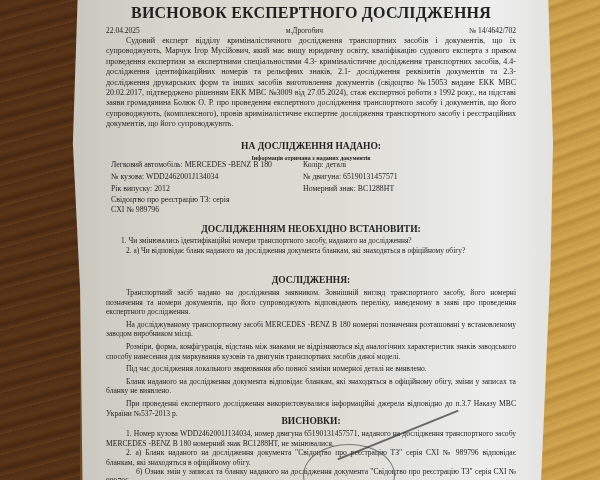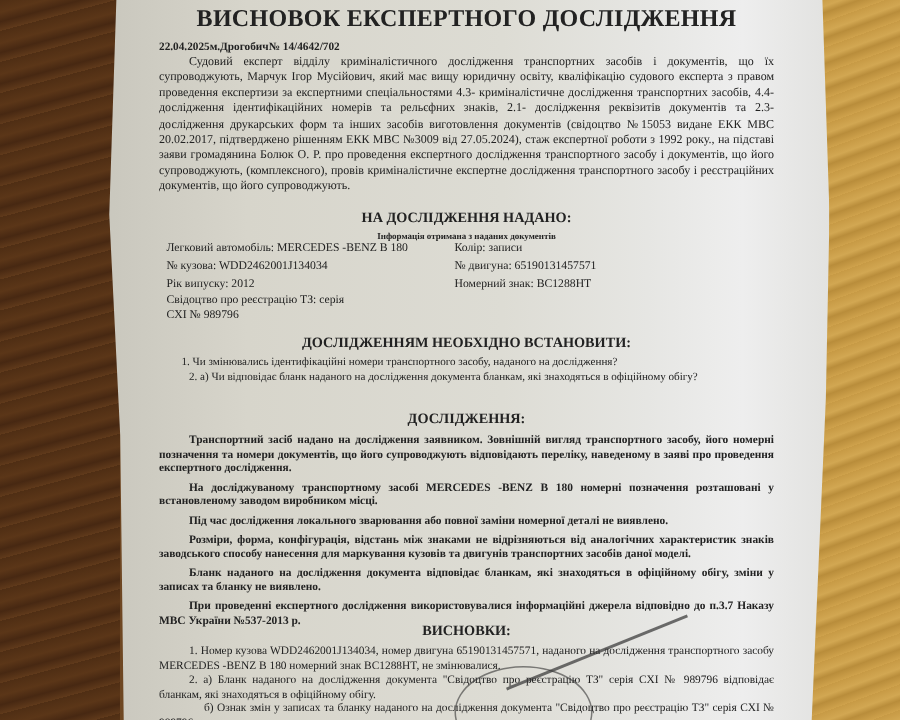--- a/index.html
+++ b/index.html
@@ -22,21 +22,21 @@
     clip-path: polygon(2% 0, 99% 0, 100% 30%, 99.5% 55%, 97.5% 100%, 3% 100%, 2.5% 60%, 1% 30%);
     color:#222;
   }
   .doc {
     position:absolute; left:38px; top:0; width:410px; font-size:8px; line-height:10.4px;
   }
   h1 {
     margin:0; position:absolute; left:0; top:12px; width:410px; text-align:center;
     font-size:16px; font-weight:bold; letter-spacing:0.2px;
   }
-  .meta { position:absolute; top:30px; left:0; width:410px; display:flex; font-size:7.5px;font-weight:bold; }
+  .meta { position:absolute; top:30px; left:0; width:410px; display:flex; justify-content:space-between; font-size:7.5px; }
   .p { text-align:justify; text-indent:20px; margin:0; }
   .intro { position:absolute; top:40px; left:0; width:410px; }
   .sec-title { text-align:center; font-weight:bold; font-size:9.5px; position:absolute; left:0; width:410px; }
   .sub { text-align:center; font-size:6px; font-weight:bold; position:absolute; left:0; width:410px; }
   .grid { position:absolute; left:5px; width:400px; font-size:7.8px; line-height:12px; }
   .grid .row { display:flex; }
   .grid .c1 { width:192px; }
   .grid .c2 { width:200px; }
   .q { position:absolute; left:0; width:410px; font-size:7.4px; line-height:9.8px; }
   .body2 { position:absolute; left:0; width:410px; font-size:7.6px; line-height:9.6px; }
@@ -61,21 +61,21 @@
       <span>м.Дрогобич</span>
       <span>№ 14/4642/702</span>
     </div>
     <p class="p intro">Судовий експерт відділу криміналістичного дослідження транспортних засобів і документів, що їх супроводжують, Марчук Ігор Мусійович, який має вищу юридичну освіту, кваліфікацію судового експерта з правом проведення експертизи за експертними спеціальностями 4.3- криміналістичне дослідження транспортних засобів, 4.4- дослідження ідентифікаційних номерів та рельєфних знаків, 2.1- дослідження реквізитів документів та 2.3- дослідження друкарських форм та інших засобів виготовлення документів (свідоцтво №15053 видане ЕКК МВС 20.02.2017, підтверджено рішенням ЕКК МВС №3009 від 27.05.2024), стаж експертної роботи з 1992 року., на підставі заяви громадянина Болюк О. Р. про проведення експертного дослідження транспортного засобу і документів, що його супроводжують, (комплексного), провів криміналістичне експертне дослідження транспортного засобу і реєстраційних документів, що його супроводжують.</p>
 
     <div class="sec-title" style="top:145px;">НА ДОСЛІДЖЕННЯ НАДАНО:</div>
     <div class="sub" style="top:157px;">Інформація отримана з наданих документів</div>
     <div class="grid" style="top:163px;">
       <div class="row">
         <span class="c1">Легковий автомобіль: MERCEDES -BENZ B 180</span>
-        <span class="c2">Колір: записи</span>
+        <span class="c2">Колір: деталі</span>
       </div>
       <div class="row">
         <span class="c1">№ кузова: WDD2462001J134034</span>
         <span class="c2">№ двигуна: 65190131457571</span>
       </div>
       <div class="row">
         <span class="c1">Рік випуску: 2012</span>
         <span class="c2">Номерний знак: BC1288HT</span>
       </div>
       <div class="row" style="line-height:10px;">
@@ -83,25 +83,25 @@
       </div>
     </div>
 
     <div class="sec-title" style="top:228px;">ДОСЛІДЖЕННЯМ НЕОБХІДНО ВСТАНОВИТИ:</div>
     <div class="q" style="top:240px;">
       <div style="padding-left:15px;">1. Чи змінювались ідентифікаційні номери транспортного засобу, наданого на дослідження?</div>
       <div class="p">2. а) Чи відповідає бланк наданого на дослідження документа бланкам, які знаходяться в офіційному обігу?</div>
     </div>
 
     <div class="sec-title" style="top:279px;">ДОСЛІДЖЕННЯ:</div>
-    <div class="body2" style="top:292px;font-weight:bold;">
+    <div class="body2" style="top:292px;">
       <p class="p">Транспортний засіб надано на дослідження заявником. Зовнішній вигляд транспортного засобу, його номерні позначення та номери документів, що його супроводжують відповідають переліку, наведеному в заяві про проведення експертного дослідження.</p>
       <p class="p">На досліджуваному транспортному засобі  MERCEDES -BENZ B 180 номерні позначення розташовані у встановленому заводом виробником місці.</p>
+      <p class="p">Розміри, форма, конфігурація, відстань між знаками не відрізняються від аналогічних характеристик знаків заводського способу нанесення для маркування кузовів та двигунів транспортних засобів даної моделі.</p>
       <p class="p">Під час дослідження локального зварювання або повної заміни номерної деталі не виявлено.</p>
-      <p class="p">Розміри, форма, конфігурація, відстань між знаками не відрізняються від аналогічних характеристик знаків заводського способу нанесення для маркування кузовів та двигунів транспортних засобів даної моделі.</p>
       <p class="p">Бланк наданого на дослідження документа відповідає бланкам, які знаходяться в офіційному обігу, зміни у записах та бланку не виявлено.</p>
       <p class="p">При проведенні експертного дослідження використовувалися інформаційні джерела відповідно до п.3.7 Наказу МВС України №537-2013 р.</p>
     </div>
 
     <div class="sec-title" style="top:420px;">ВИСНОВКИ:</div>
     <div class="body2" style="top:433px;">
       <p class="p" style="margin-bottom:0;">1. Номер кузова WDD2462001J134034, номер двигуна 65190131457571, наданого на дослідження транспортного засобу MERCEDES -BENZ B 180 номерний знак BC1288HT, не змінювалися.</p>
       <p class="p" style="margin-bottom:0;">2. а) Бланк наданого на дослідження документа "Свідоцтво про реєстрацію ТЗ" серія CXI № 989796 відповідає бланкам, які знаходяться в офіційному обігу.</p>
       <p class="p" style="margin-bottom:0;text-indent:30px;">б) Ознак змін у записах та бланку наданого на дослідження документа "Свідоцтво про реєстрацію ТЗ" серія CXI № 989796 не виявлено.</p>
     </div>

